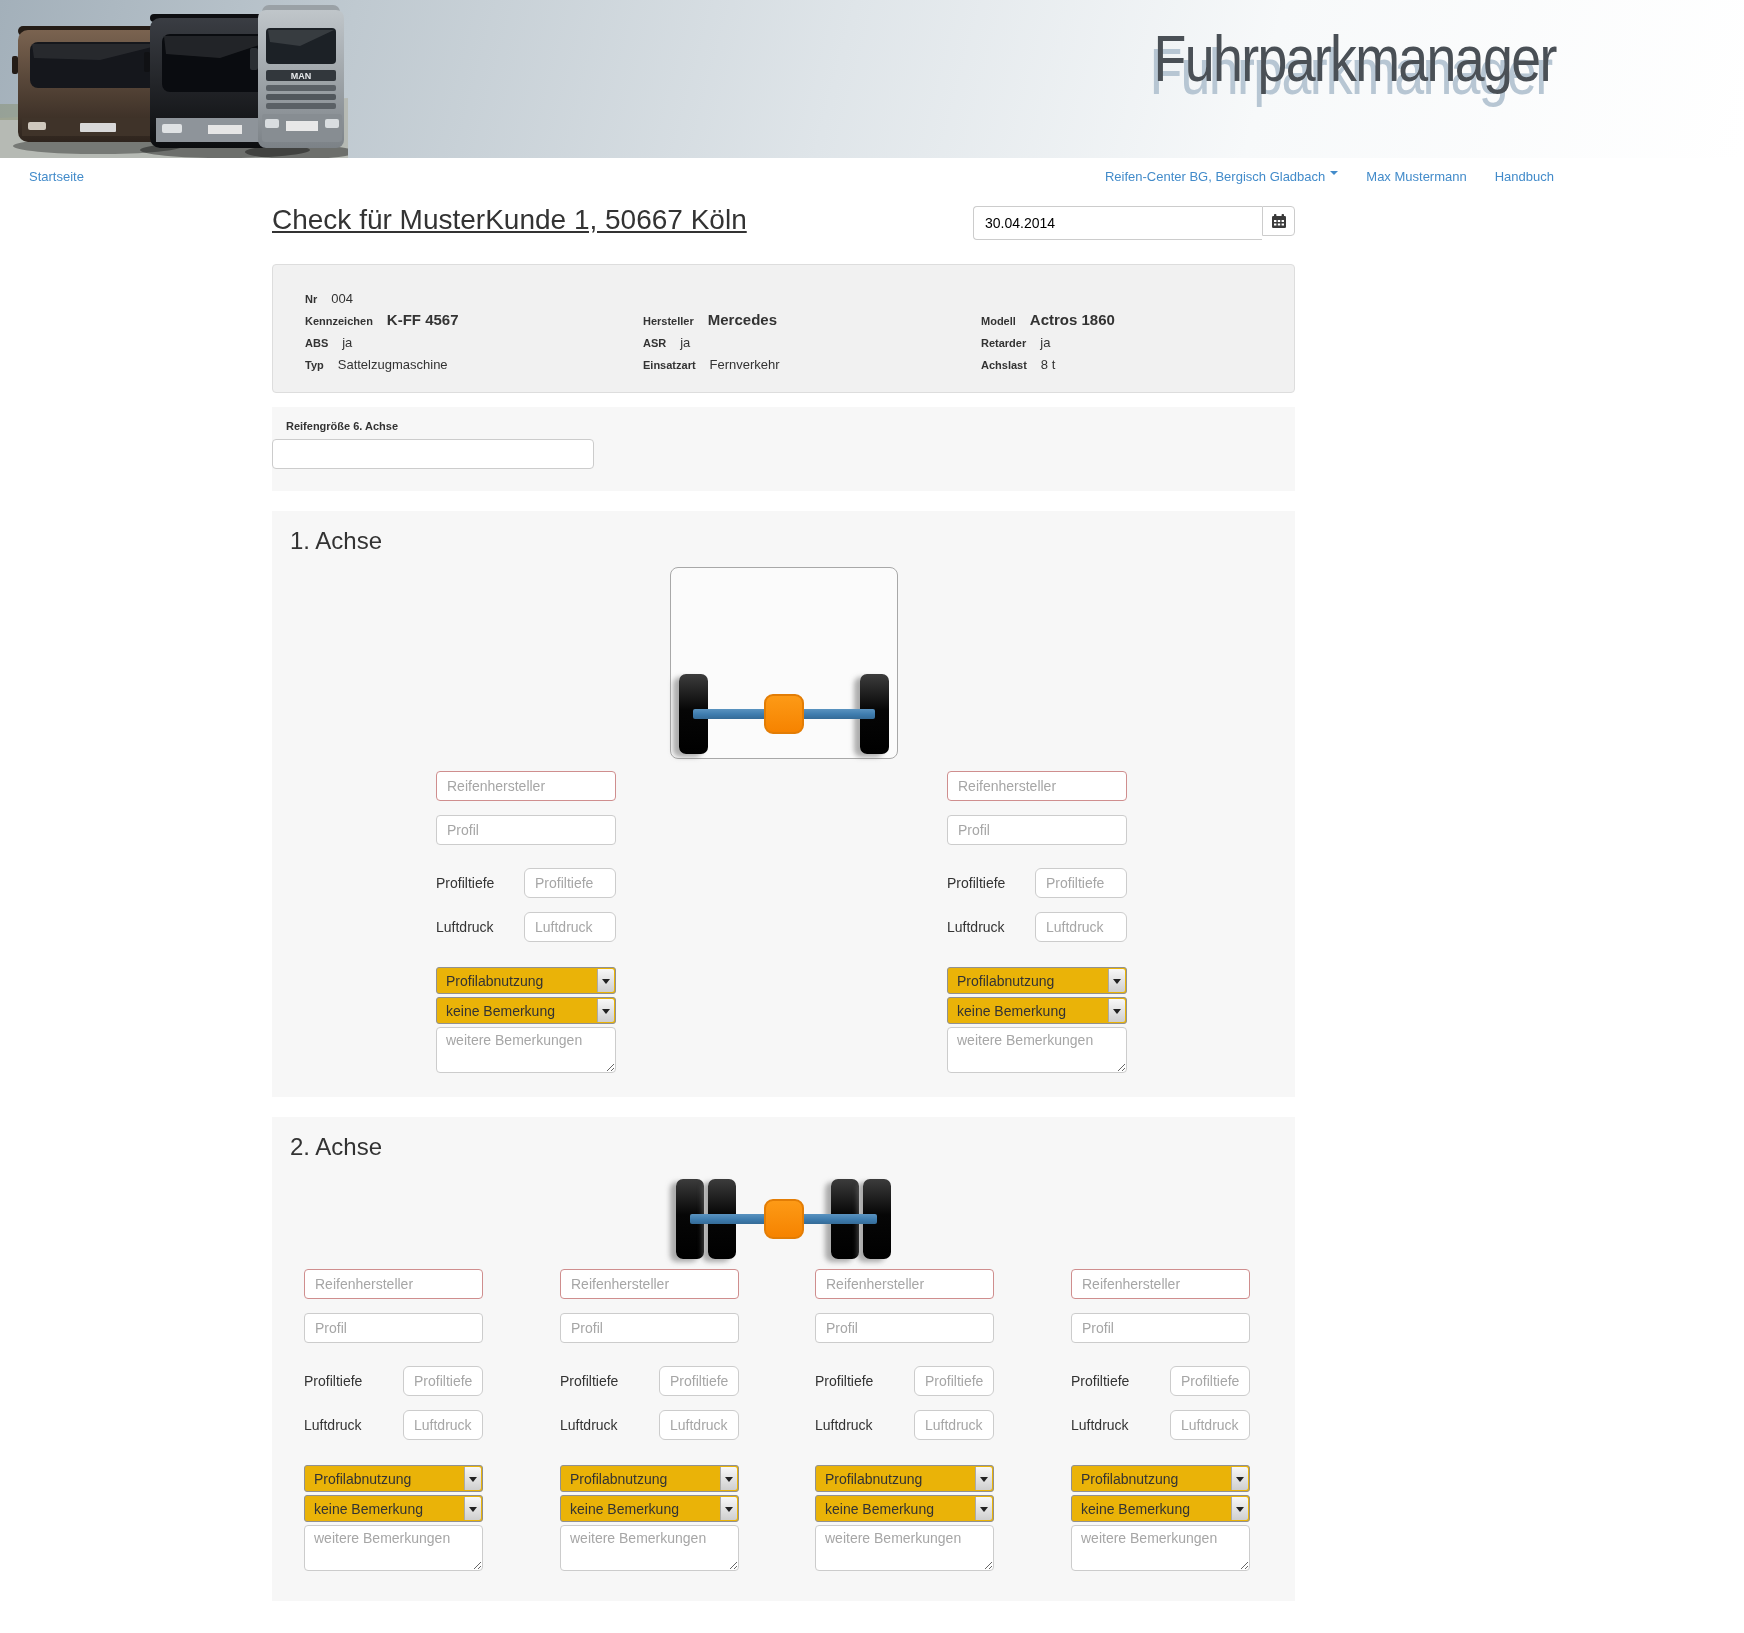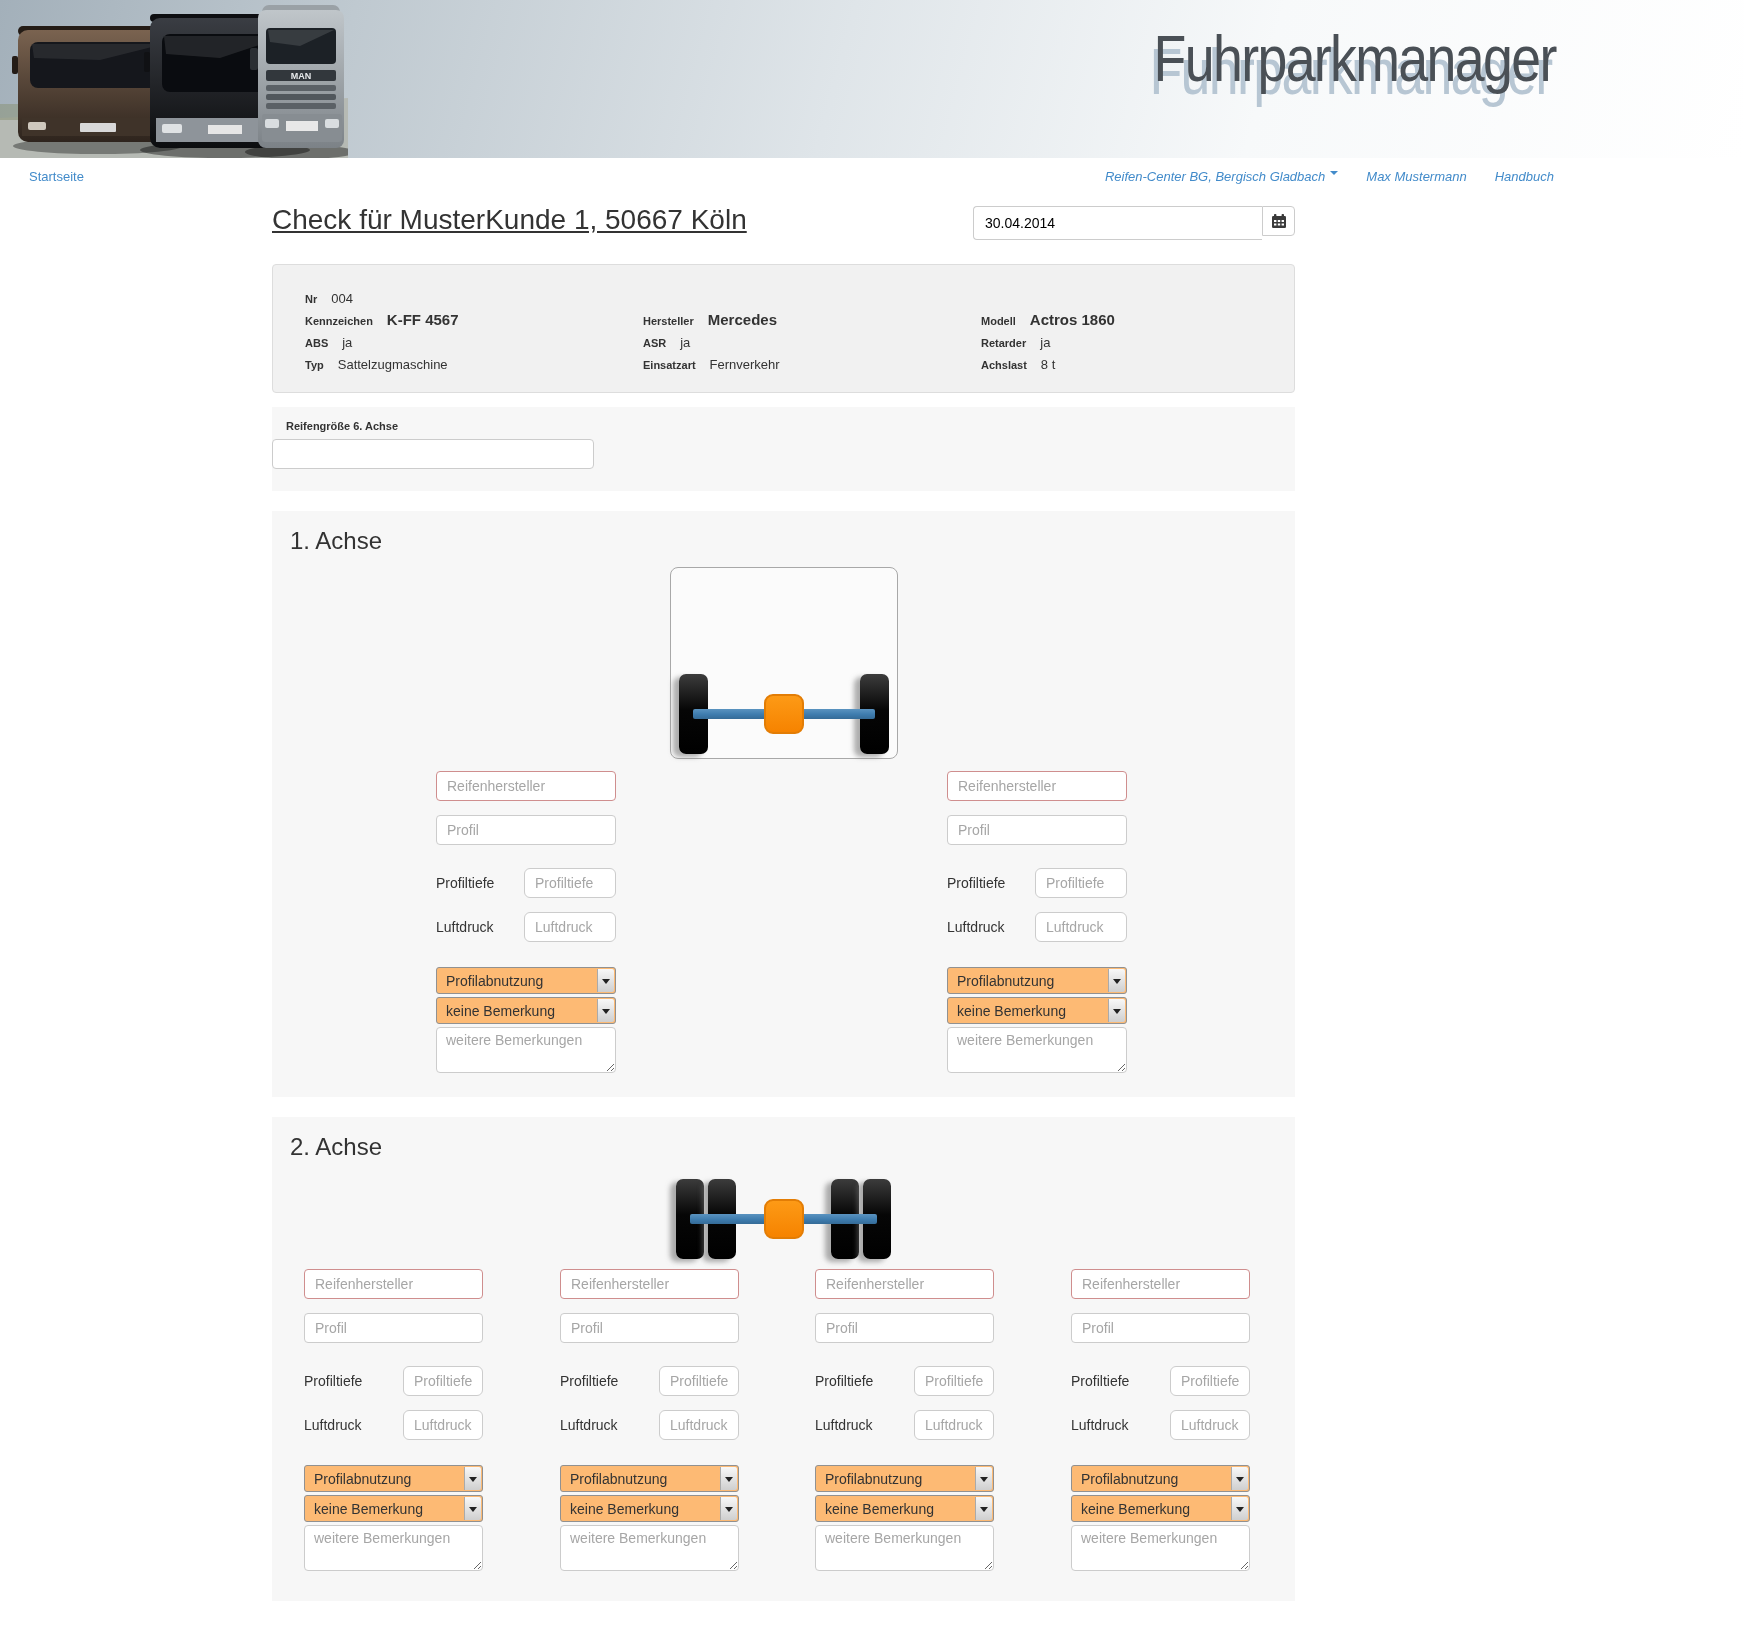--- a/index.html
+++ b/index.html
@@ -35,21 +35,21 @@
 
   
   .navrow {
     display: flex;
     justify-content: space-between;
     align-items: center;
     padding: 11px 190px 10px 29px;
     font-size: 13px;
   }
   .navlink { color: #428bca; cursor: pointer; }
-  .nav-right { display: flex; gap: 28px; align-items: flex-start; font-style: italic; }
+  .nav-right { display: flex; gap: 28px; align-items: flex-start; }
   .caret {
     display:inline-block; width:0; height:0;
     border:4px solid transparent; border-top:4px solid #428bca;
     margin-left:5px; vertical-align:2px;
   }
 
   
   .content { margin-left: 272px; width: 1023px; position: relative; }
 
   .title-row { position: relative; margin-top: 10px; height: 48px; }
@@ -132,21 +132,21 @@
 
   .inp.man { border-color:#cf8e8e; margin-bottom:14px; }
   .inp.prof { margin-bottom:23px; }
   .f-row { display:flex; align-items:center; justify-content:space-between; height:30px; margin-bottom:14px; }
   .f-row.last { margin-bottom:25px; }
   .f-label { font-size:14px; color:#333; }
   .inp.small { width:92px; border-radius:6px; }
   .a2 .inp.small { width:80px; }
 
   .sel {
-    height:27px; background:#fdba74; border:1px solid #919191; border-radius:3px;
+    height:27px; background:#eab308; border:1px solid #919191; border-radius:3px;
     position:relative; display:flex; align-items:center; padding:0 24px 0 9px;
     margin-bottom:3px; cursor:pointer;
   }
   .sel-text { font-size:14px; color:#333; white-space:nowrap; }
   .sel-btn {
     position:absolute; right:1px; top:1px; bottom:1px; width:17px;
     background:linear-gradient(#f8f8f8,#cfcfcf); border-left:1px solid #aaa;
     border-radius:0 2px 2px 0; display:flex; align-items:center; justify-content:center;
   }
   .sel-btn::after { content:""; width:0; height:0; border:4px solid transparent; border-top:5px solid #222; margin-top:5px; }

